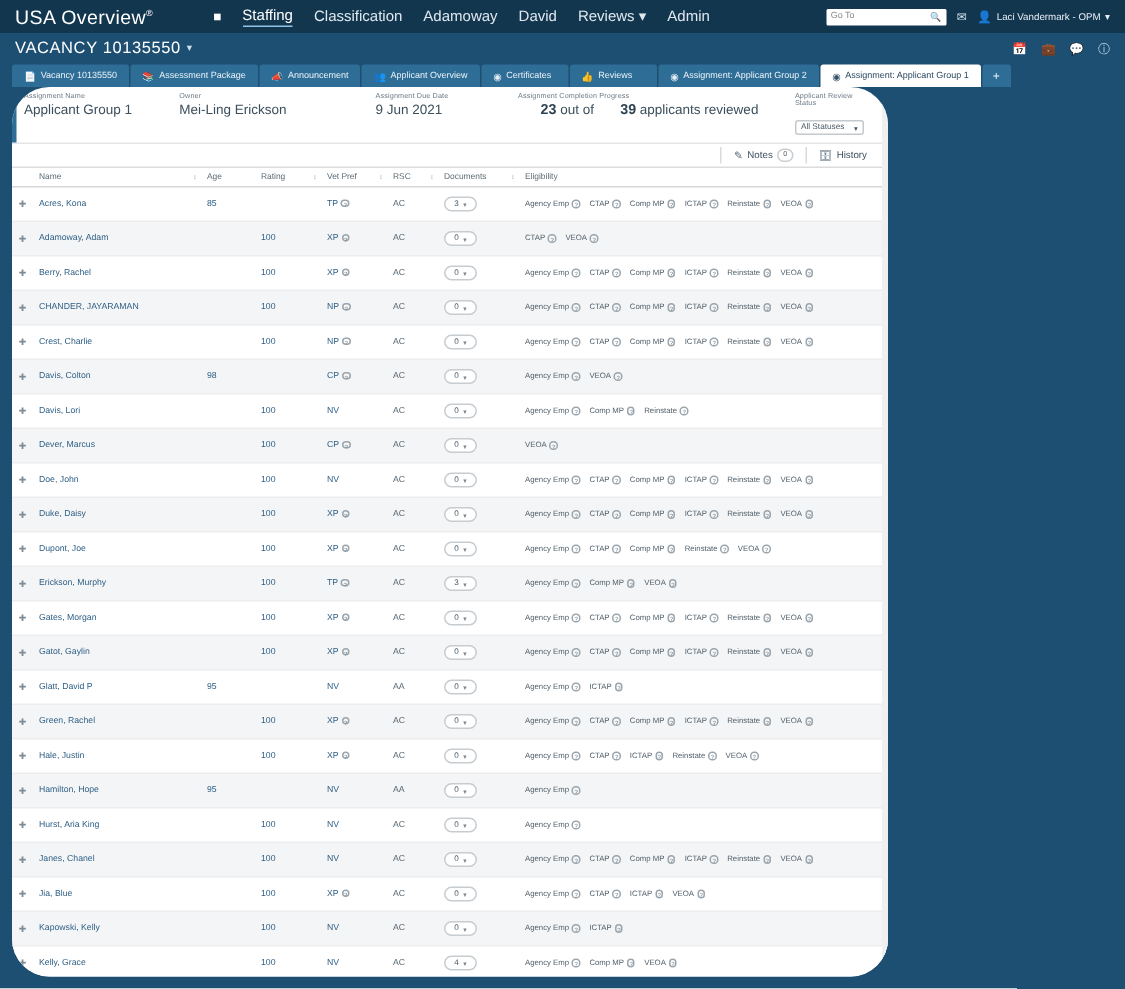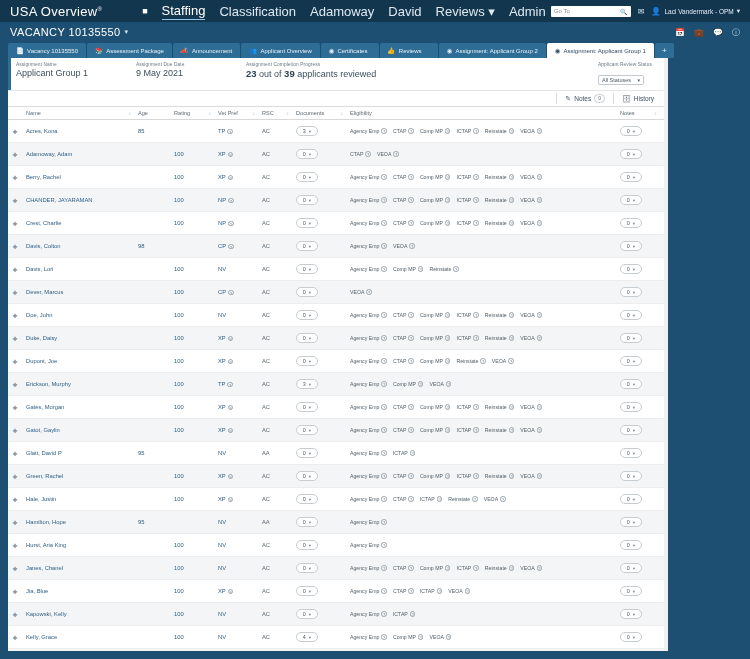--- a/index.html
+++ b/index.html
@@ -17,21 +17,21 @@
     height: 22px; background: #13364f;
     display: flex; align-items: center; padding: 0 10px;
   }
   .brand {
     color: #fff; font-size: 13px; letter-spacing: .3px;
     font-weight: 300; white-space: nowrap;
   }
   .brand sup { font-size: 6px; vertical-align: super; }
   .topnav-links { display: flex; align-items: center; gap: 14px; margin-left: 40px; }
   .topnav-links a {
-    color: #dfe8ef; font-size: 13px; text-decoration: none; white-space: nowrap; text-align: center;
+    color: #dfe8ef; font-size: 10px; text-decoration: none; white-space: nowrap; text-align: center;
   }
   .topnav-links a.active { color: #fff; border-bottom: 1px solid #8fc3e8; padding-bottom: 1px; }
   .home-ico { color: #fff; font-size: 9px; }
   .topnav-right { margin-left: auto; display: flex; align-items: center; gap: 7px; }
   .goto-box {
     width: 80px; height: 11px; background: #fff; border-radius: 1px;
     display: flex; align-items: center; padding: 0 3px;
     font-size: 6px; color: #8a8a8a; position: relative;
   }
   .goto-box .mag { margin-left: auto; color: #7a7a7a; font-size: 6px; }
@@ -61,38 +61,39 @@
     padding: 0 8px; border-radius: 2px 2px 0 0; white-space: nowrap;
     min-width: 58px;
   }
   .tab .t-ico { font-size: 6.5px; opacity: .95; }
   .tab.active { background: #fff; color: #2b4a60; }
   .tab.plus { min-width: 0; padding: 0 7px; justify-content: center; font-size: 8px; }
 
   
   .panel {
     position: absolute; left: 8px; top: 58px;
-    width: 660px; height: 593px; background: #fff;
+    width: 584px; height: 593px; background: #fff;
     overflow: hidden;
+    border-radius: 25px;
   }
 
   
   .infostrip {
     display: flex; align-items: flex-start;
     padding: 4px 8px 4px 8px; gap: 0;
     border-bottom: 1px solid #e6e6e6;
     position: relative;
   }
   .info-accent {
     position: absolute; left: 0; top: 0; bottom: 0; width: 3px; background: #2e6d96;
   }
   .info-block { padding-right: 8px; }
   .info-label { font-size: 4.8px; color: #6a7a86; letter-spacing: .1px; margin-bottom: 1px; }
   .info-value { font-size: 9px; color: #3c4f5c; font-weight: 300; white-space: nowrap; }
-  .info-value b { font-weight: 700; font-size: 9.5px; color: #2f4250; }
+  .info-value b { font-weight: 700; font-size: 9.5px; color: #2f4250; margin-left: 15px; }
   .ib-name   { width: 120px; }
   .ib-owner  { width: 152px; }
   .ib-due    { width: 110px; }
   .ib-prog   { width: 215px; }
   .ib-status { margin-left: auto; }
   .status-select {
     margin-top: 1px; border: 1px solid #c4c9cd; border-radius: 2px;
     font-size: 5.5px; color: #4a5a66; padding: 1px 10px 1px 3px;
     background: #fff; display: inline-block; position: relative; min-width: 46px;
   }
@@ -249,23 +250,27 @@
   </div>
 
   <div class="panel">
 
     <div class="infostrip">
       <div class="info-accent"></div>
       <div class="info-block ib-name">
         <div class="info-label">Assignment Name</div>
         <div class="info-value">Applicant Group 1</div>
       </div>
+      <div class="info-block ib-owner">
+        <div class="info-label">Owner</div>
+        <div class="info-value">Mei-Ling Erickson</div>
+      </div>
       <div class="info-block ib-due">
         <div class="info-label">Assignment Due Date</div>
-        <div class="info-value">9 May 2021</div>
+        <div class="info-value">9 Jun 2021</div>
       </div>
       <div class="info-block ib-prog">
         <div class="info-label">Assignment Completion Progress</div>
         <div class="info-value"><b>23</b><span> out of </span><b>39</b><span> applicants reviewed</span></div>
       </div>
       <div class="info-block ib-status">
         <div class="info-label">Applicant Review Status</div>
         <div class="status-select">
           <span>All Statuses</span>
           <span class="car">▾</span>

